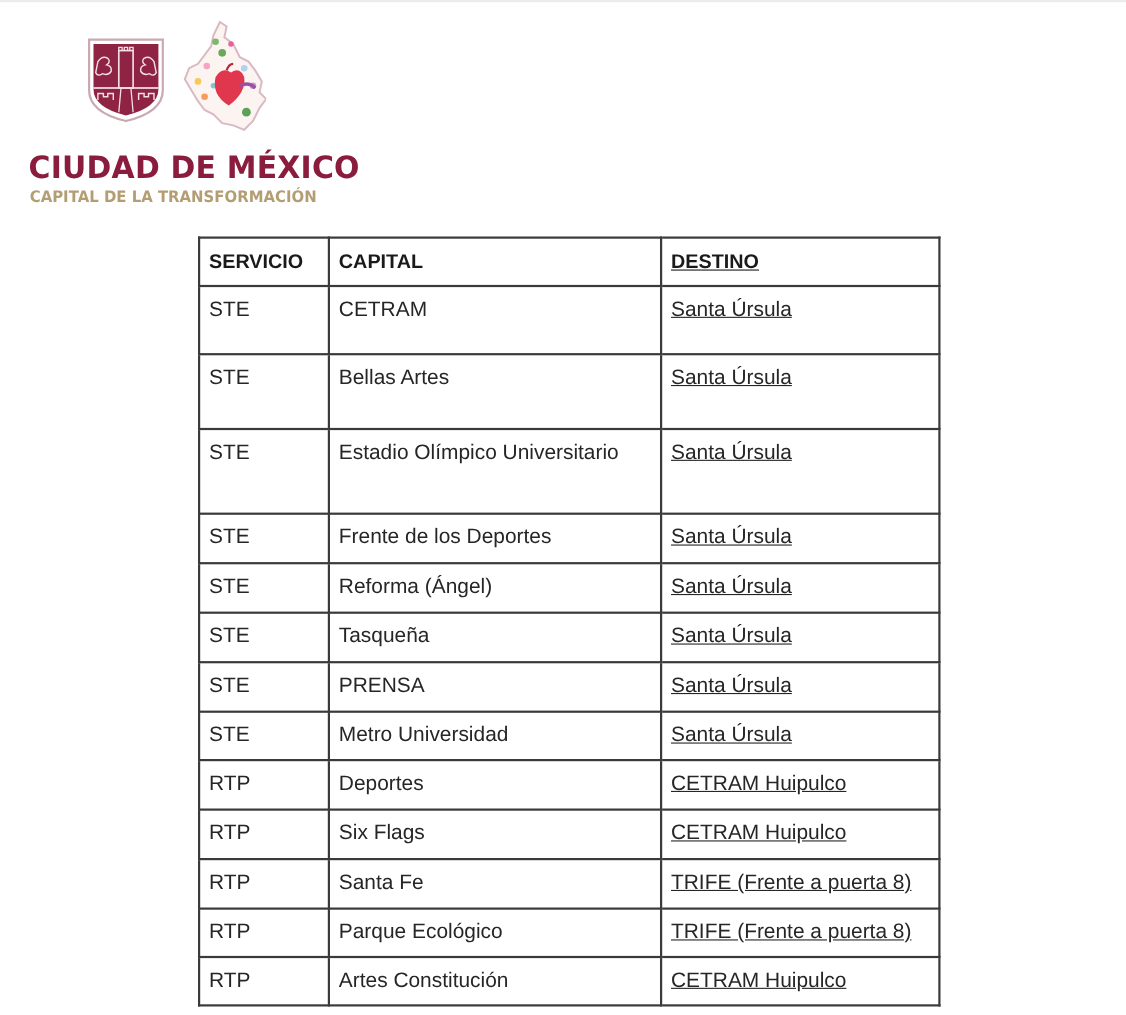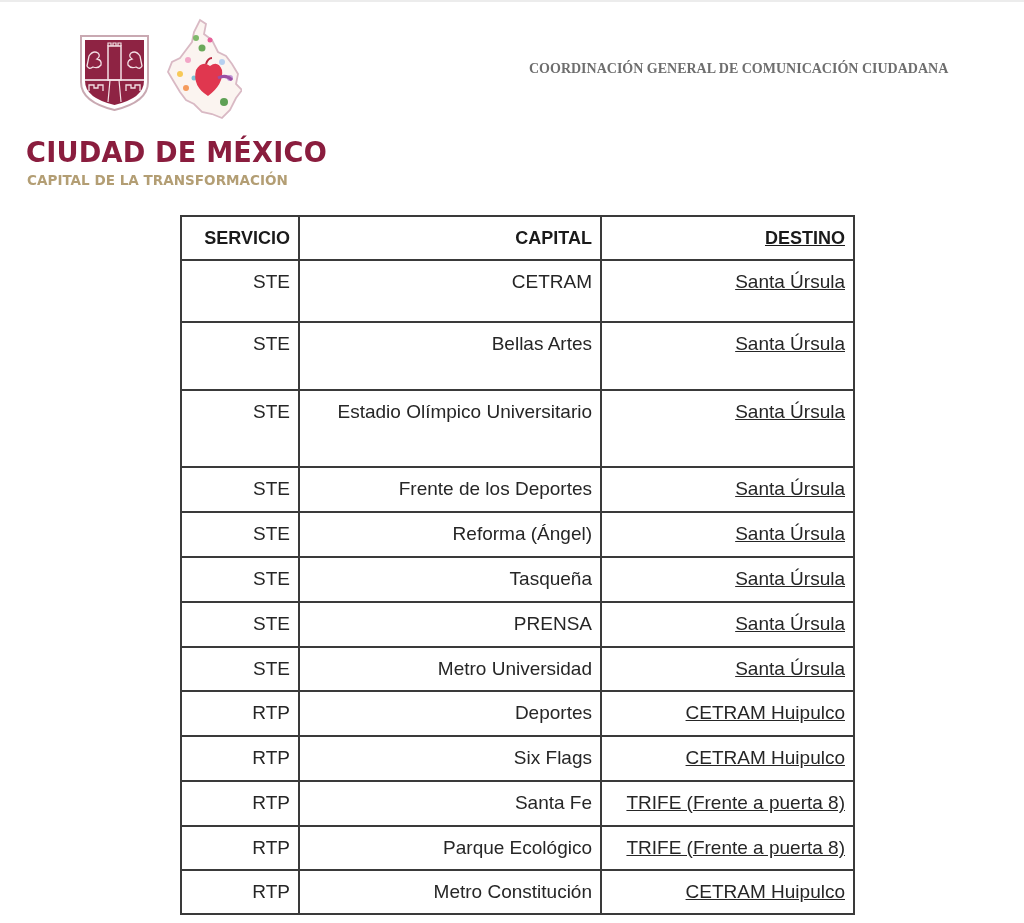--- a/index.html
+++ b/index.html
@@ -24,21 +24,21 @@
     position: absolute; left: 529px; top: 61px; font-family: "Liberation Serif", serif;
     font-size: 14px; line-height: 16px; white-space: nowrap;
   }
   .dept .l1 { color: #6e6e6e; font-weight: bold; }
   .dept .l2 { color: #8a8a8a; }
   table.routes {
     position: absolute; left: 180px; top: 215px; border-collapse: collapse;
     font-family: "Liberation Sans", sans-serif; font-size: 19px; color: #262626;
   }
   table.routes td, table.routes th {
-    border: 2px solid #3a3a3a; padding: 0 8px; text-align: right; vertical-align: top;
+    border: 2px solid #3a3a3a; padding: 0 8px; text-align: left; vertical-align: top;
   }
   table.routes th { font-weight: bold; color: #1a1a1a; font-size: 18px; }
   .c1 { width: 100px; } .c2 { width: 284px; } .c3 { width: 235px; text-decoration: underline; }
   .cell-text { display: block; padding-top: 10px; }
   th .cell-text { padding-top: 11px; }
 </style>
 </head>
 <body>
 
 <div class="topline"></div>
@@ -69,21 +69,20 @@
     <circle cx="28" cy="60" r="2.5" fill="#7ec6d9"></circle>
   <path d="M30 52 q6 -10 14 -4 q8 -6 12 4 q2 14 -14 26 q-16 -10 -12 -26 Z" fill="#e0374f"></path>
   <path d="M40 46 q2 -6 6 -6" stroke="#b82a3f" stroke-width="2" fill="none"></path>
   <path d="M52 60 q8 -4 14 2" stroke="#9b4fa3" stroke-width="3" fill="none"></path>
 </svg>
 
 <div class="brand-title">CIUDAD DE MÉXICO</div>
 <div class="brand-sub">CAPITAL DE LA TRANSFORMACIÓN</div>
 
 <div class="dept">
-  <div class="l1">COORDINACIÓN GENERAL DE COMUNICACIÓN CIUDADANA</div>
 </div>
 
 <table class="routes">
   <thead>
     <tr style="height:44px">
       <th class="c1">
           <span class="cell-text">SERVICIO</span>
         </th>
       <th class="c2">
           <span class="cell-text">CAPITAL</span>
@@ -224,20 +223,20 @@
         </td>
         <td class="c3">
           <span class="cell-text">TRIFE (Frente a puerta 8)</span>
         </td>
       </tr>
       <tr style="height: 44px;">
         <td class="c1">
           <span class="cell-text">RTP</span>
         </td>
         <td class="c2">
-          <span class="cell-text">Metro Constitución</span>
+          <span class="cell-text">Artes Constitución</span>
         </td>
         <td class="c3">
           <span class="cell-text">CETRAM Huipulco</span>
         </td>
       </tr>
     </tbody>
 </table>
 
 </body></html>

